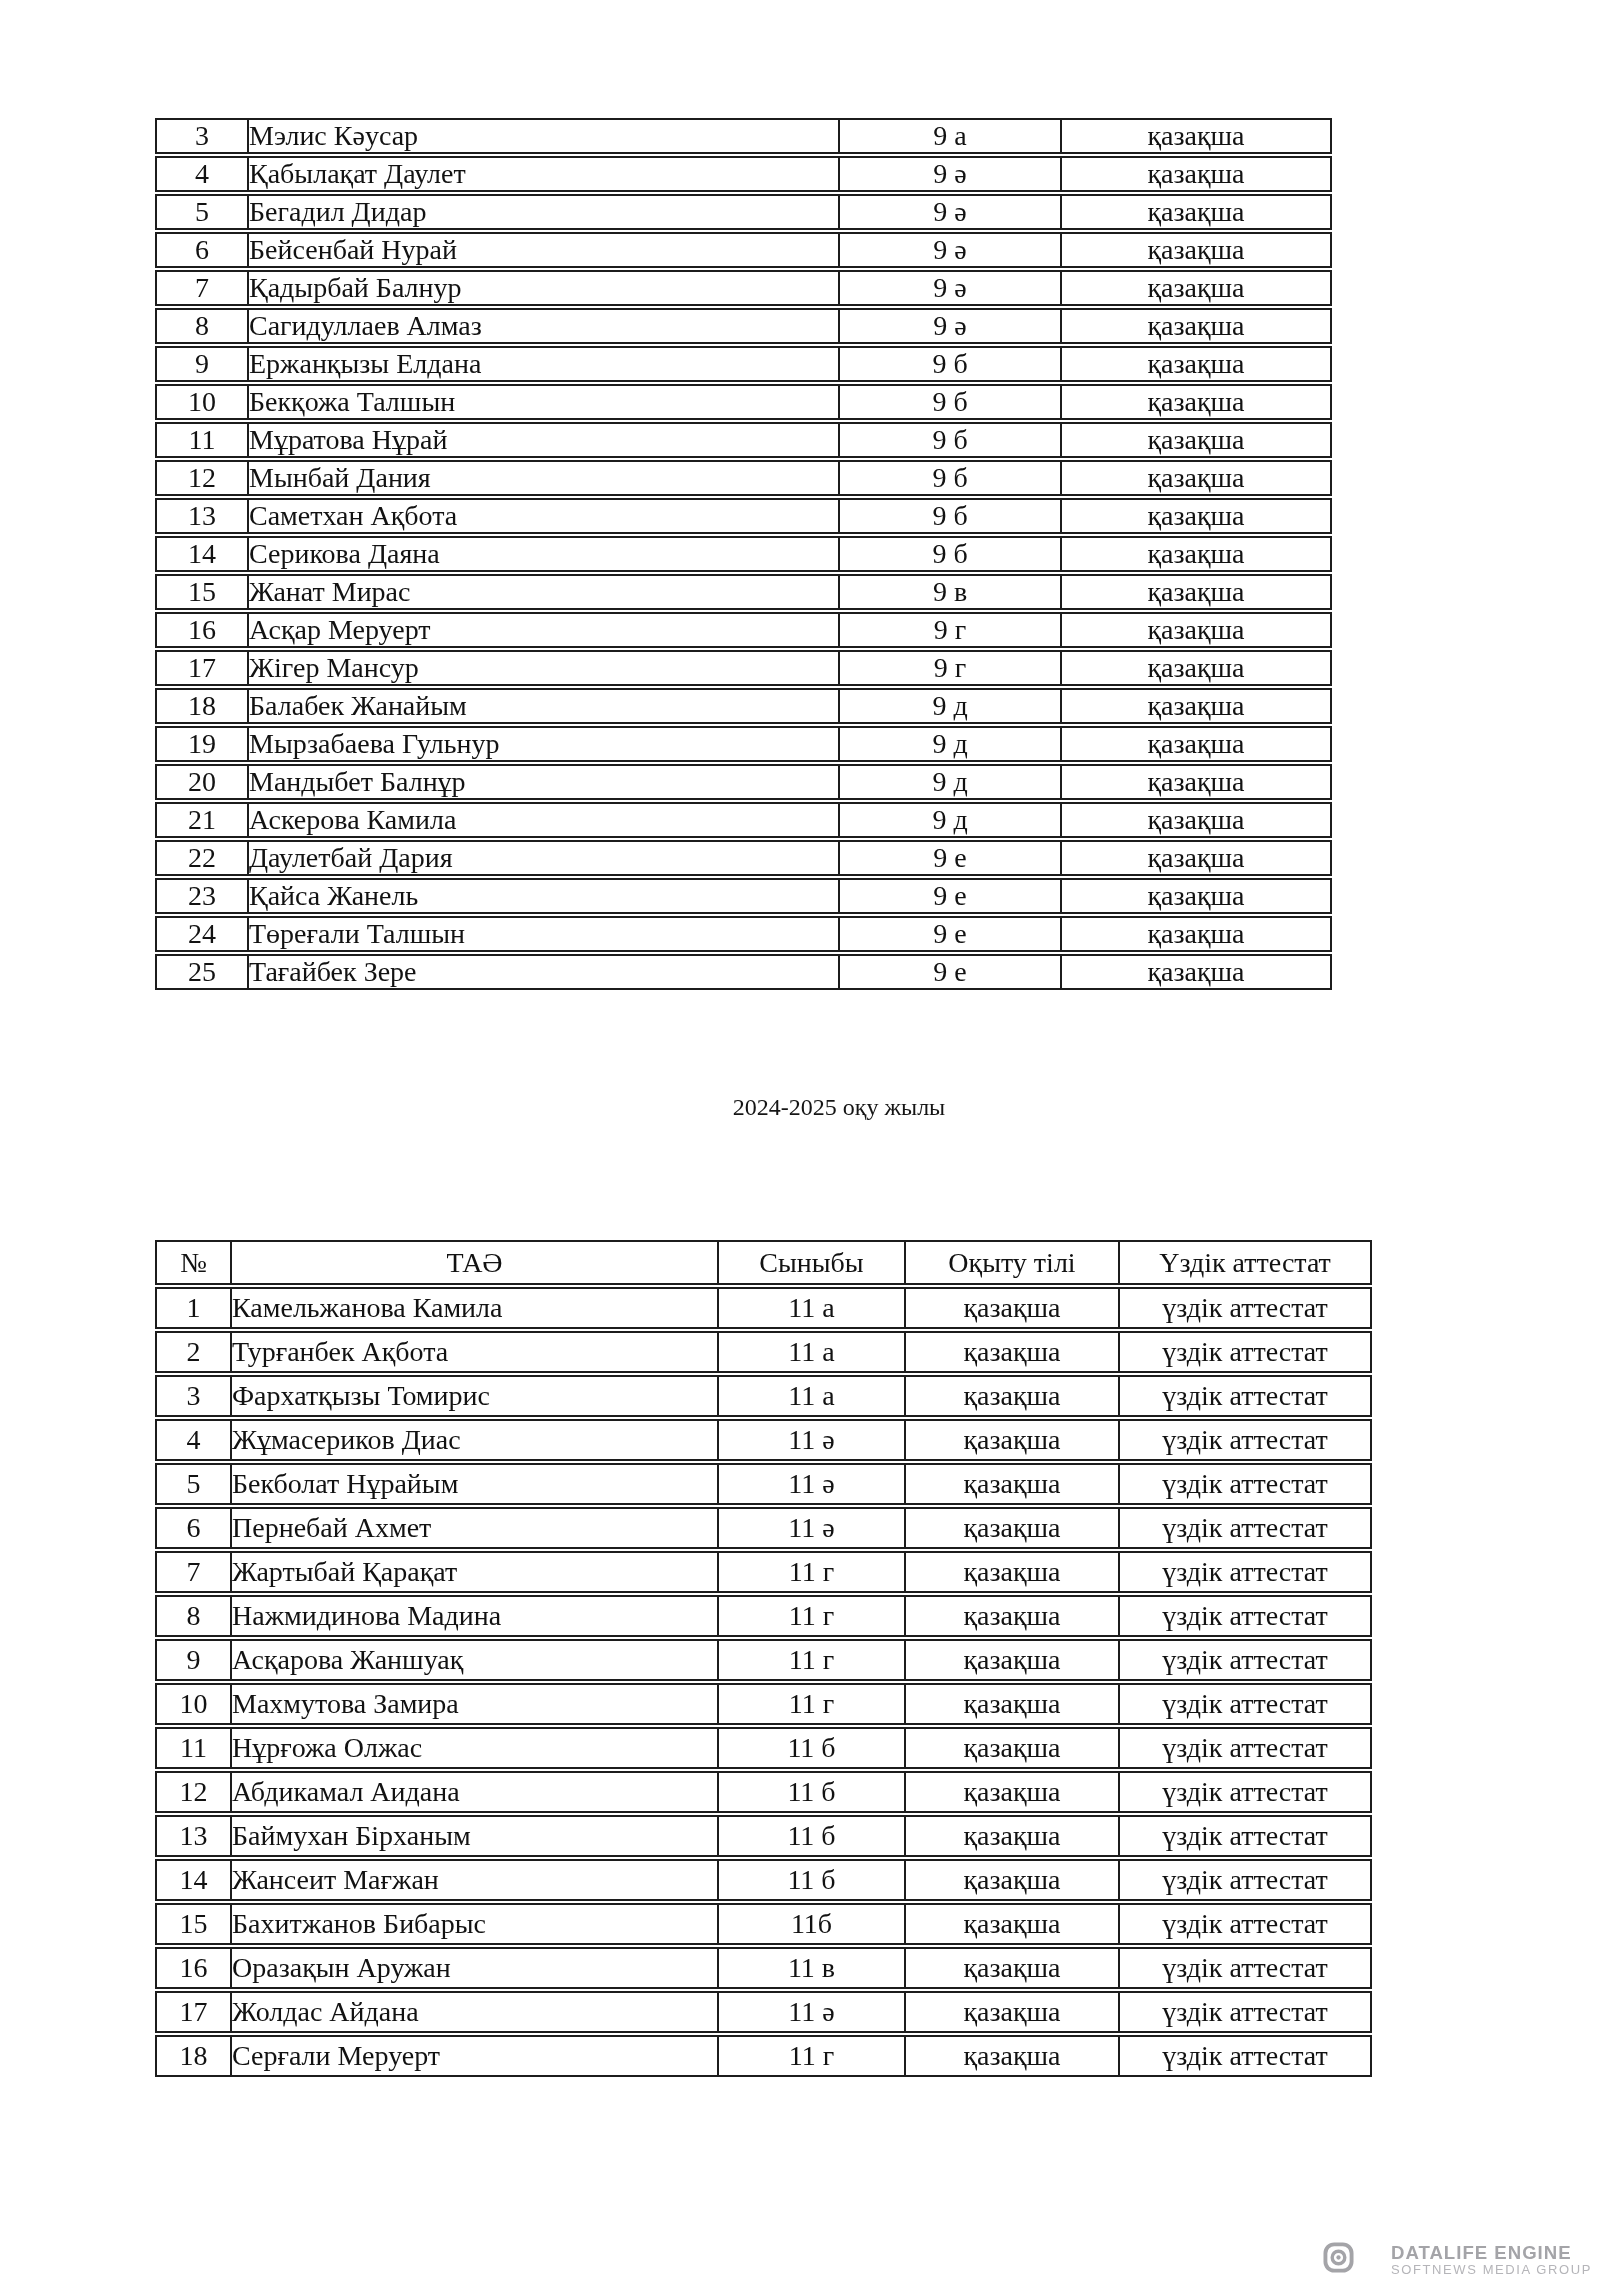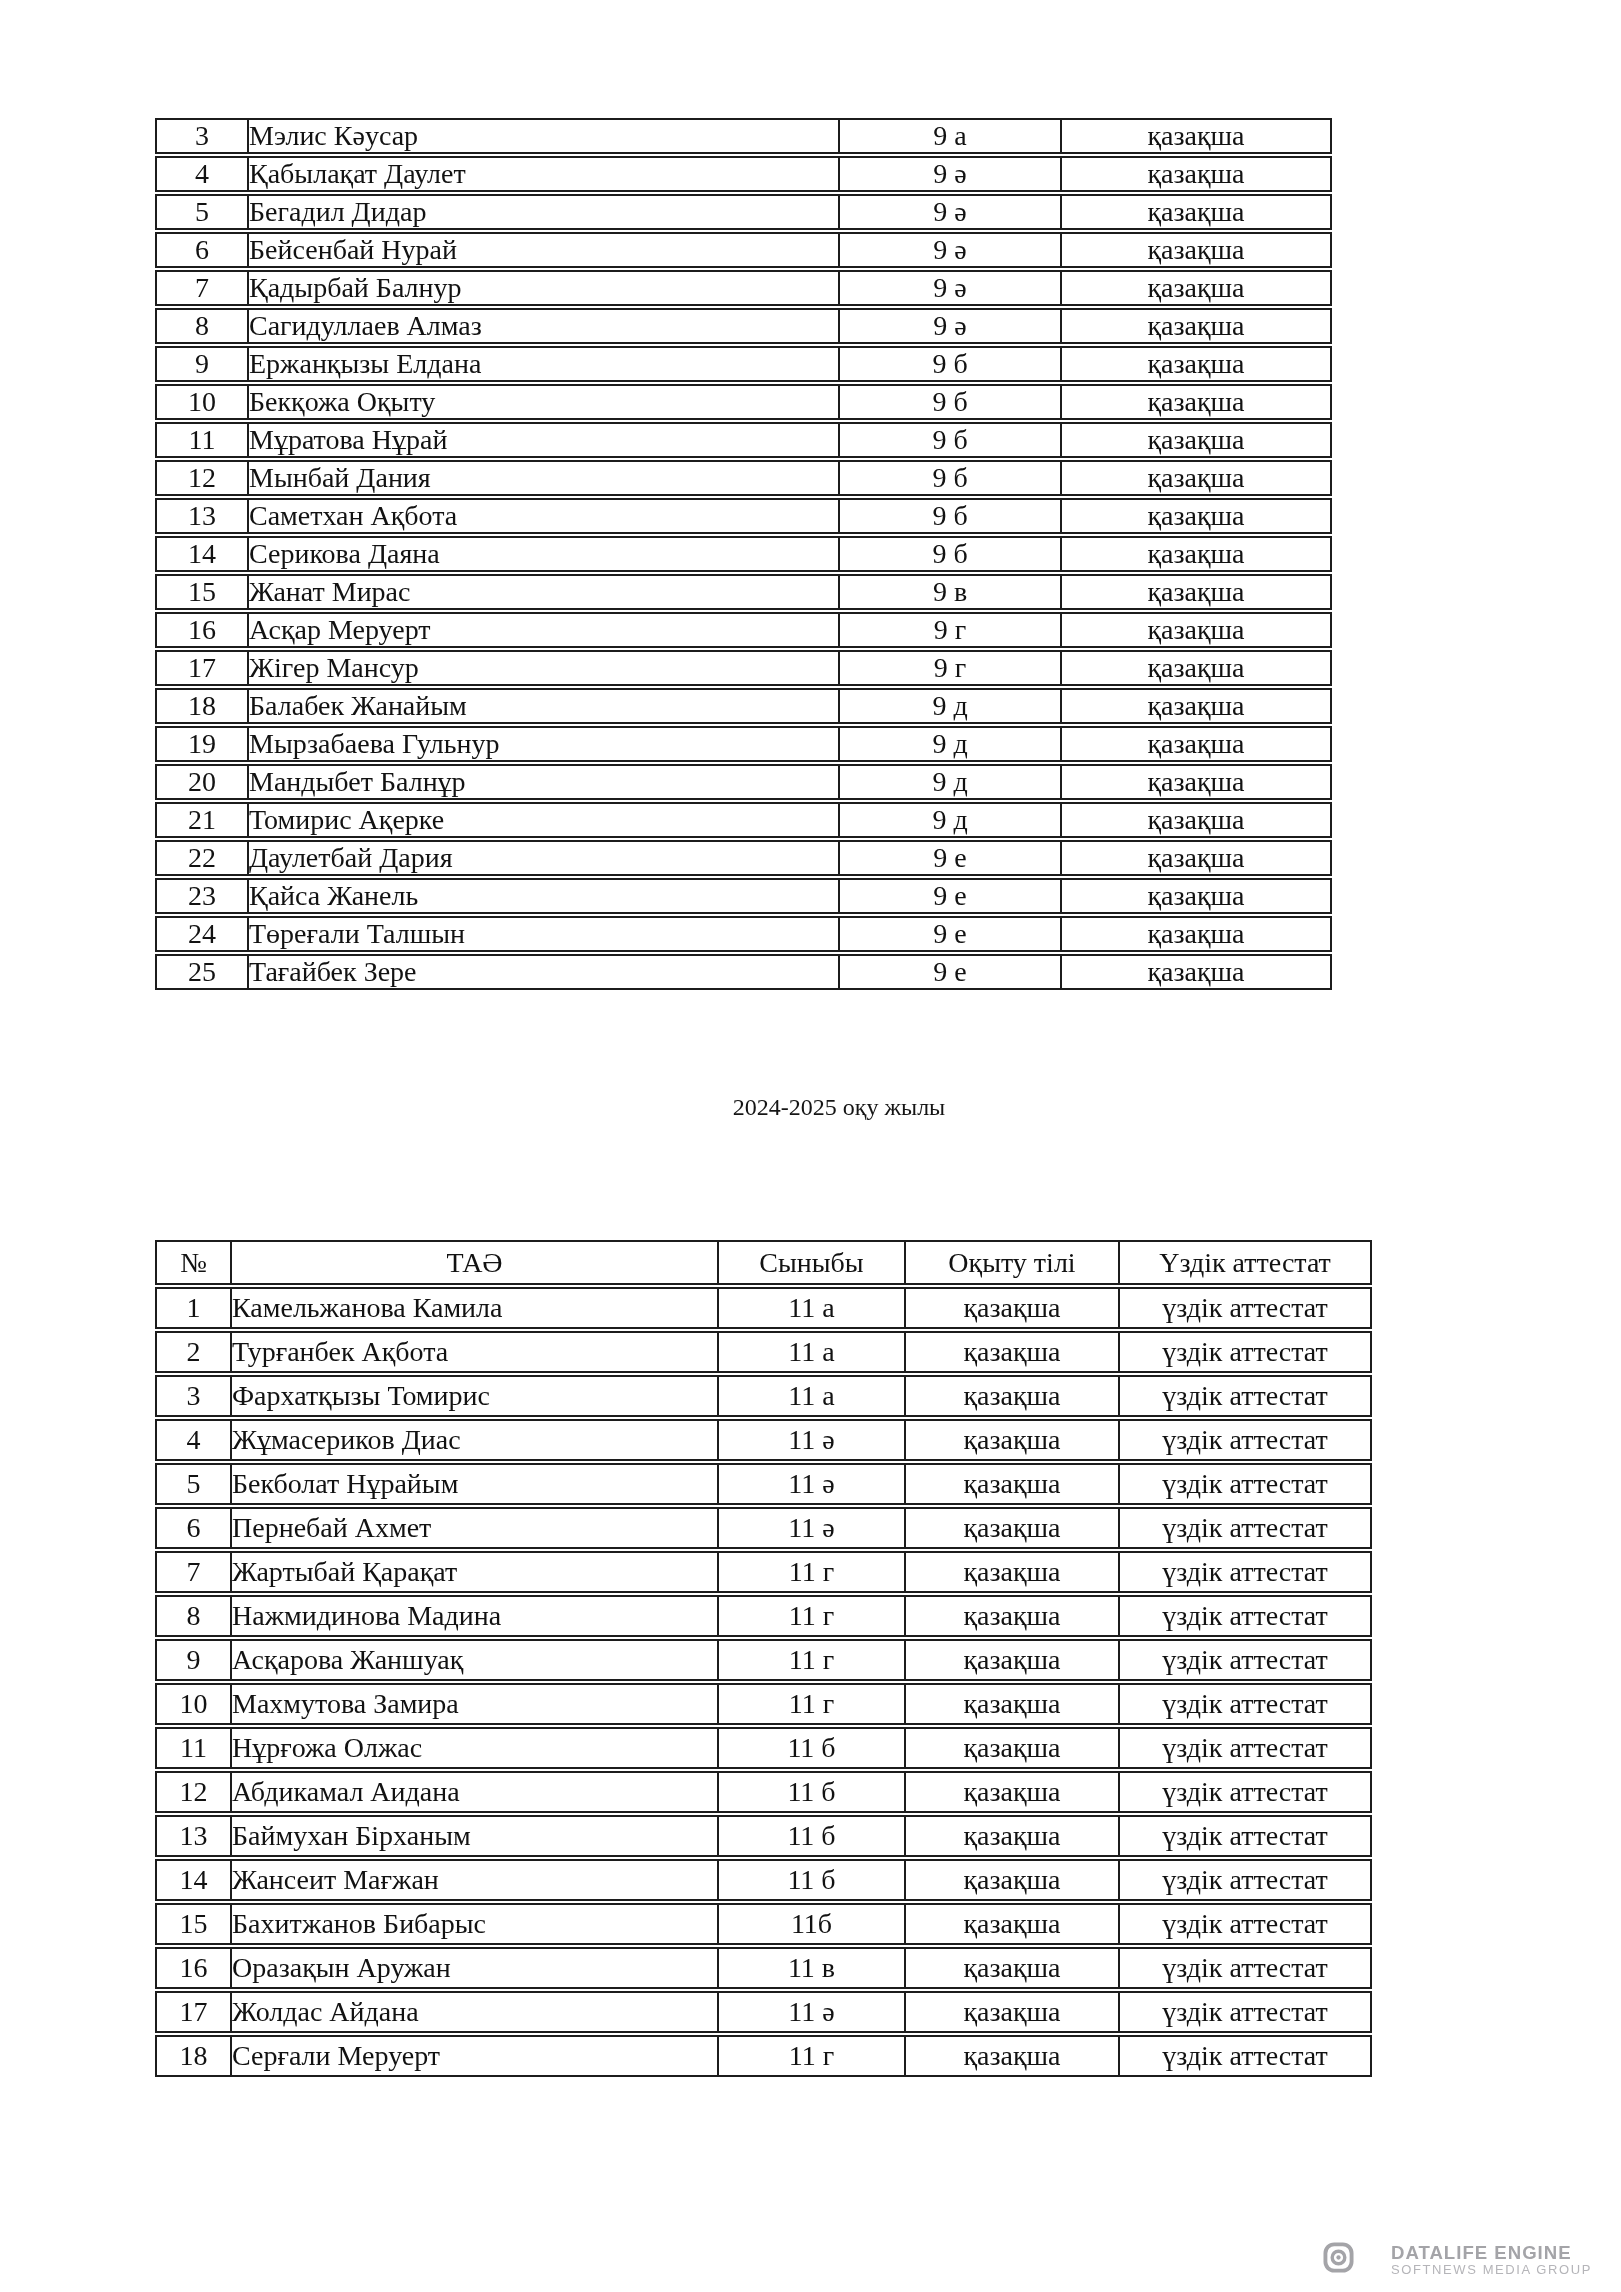--- a/index.html
+++ b/index.html
@@ -139,21 +139,21 @@
           <td class="c-center">қазақша</td>
         </tr>
         <tr>
           <td class="c-center">9</td>
           <td class="c-name">Ержанқызы Елдана</td>
           <td class="c-center">9 б</td>
           <td class="c-center">қазақша</td>
         </tr>
         <tr>
           <td class="c-center">10</td>
-          <td class="c-name">Бекқожа Оқыту</td>
+          <td class="c-name">Бекқожа Талшын</td>
           <td class="c-center">9 б</td>
           <td class="c-center">қазақша</td>
         </tr>
         <tr>
           <td class="c-center">11</td>
           <td class="c-name">Мұратова Нұрай</td>
           <td class="c-center">9 б</td>
           <td class="c-center">қазақша</td>
         </tr>
         <tr>
@@ -205,21 +205,21 @@
           <td class="c-center">қазақша</td>
         </tr>
         <tr>
           <td class="c-center">20</td>
           <td class="c-name">Мандыбет Балнұр</td>
           <td class="c-center">9 д</td>
           <td class="c-center">қазақша</td>
         </tr>
         <tr>
           <td class="c-center">21</td>
-          <td class="c-name">Томирис Ақерке</td>
+          <td class="c-name">Аскерова Камила</td>
           <td class="c-center">9 д</td>
           <td class="c-center">қазақша</td>
         </tr>
         <tr>
           <td class="c-center">22</td>
           <td class="c-name">Даулетбай Дария</td>
           <td class="c-center">9 е</td>
           <td class="c-center">қазақша</td>
         </tr>
         <tr>

